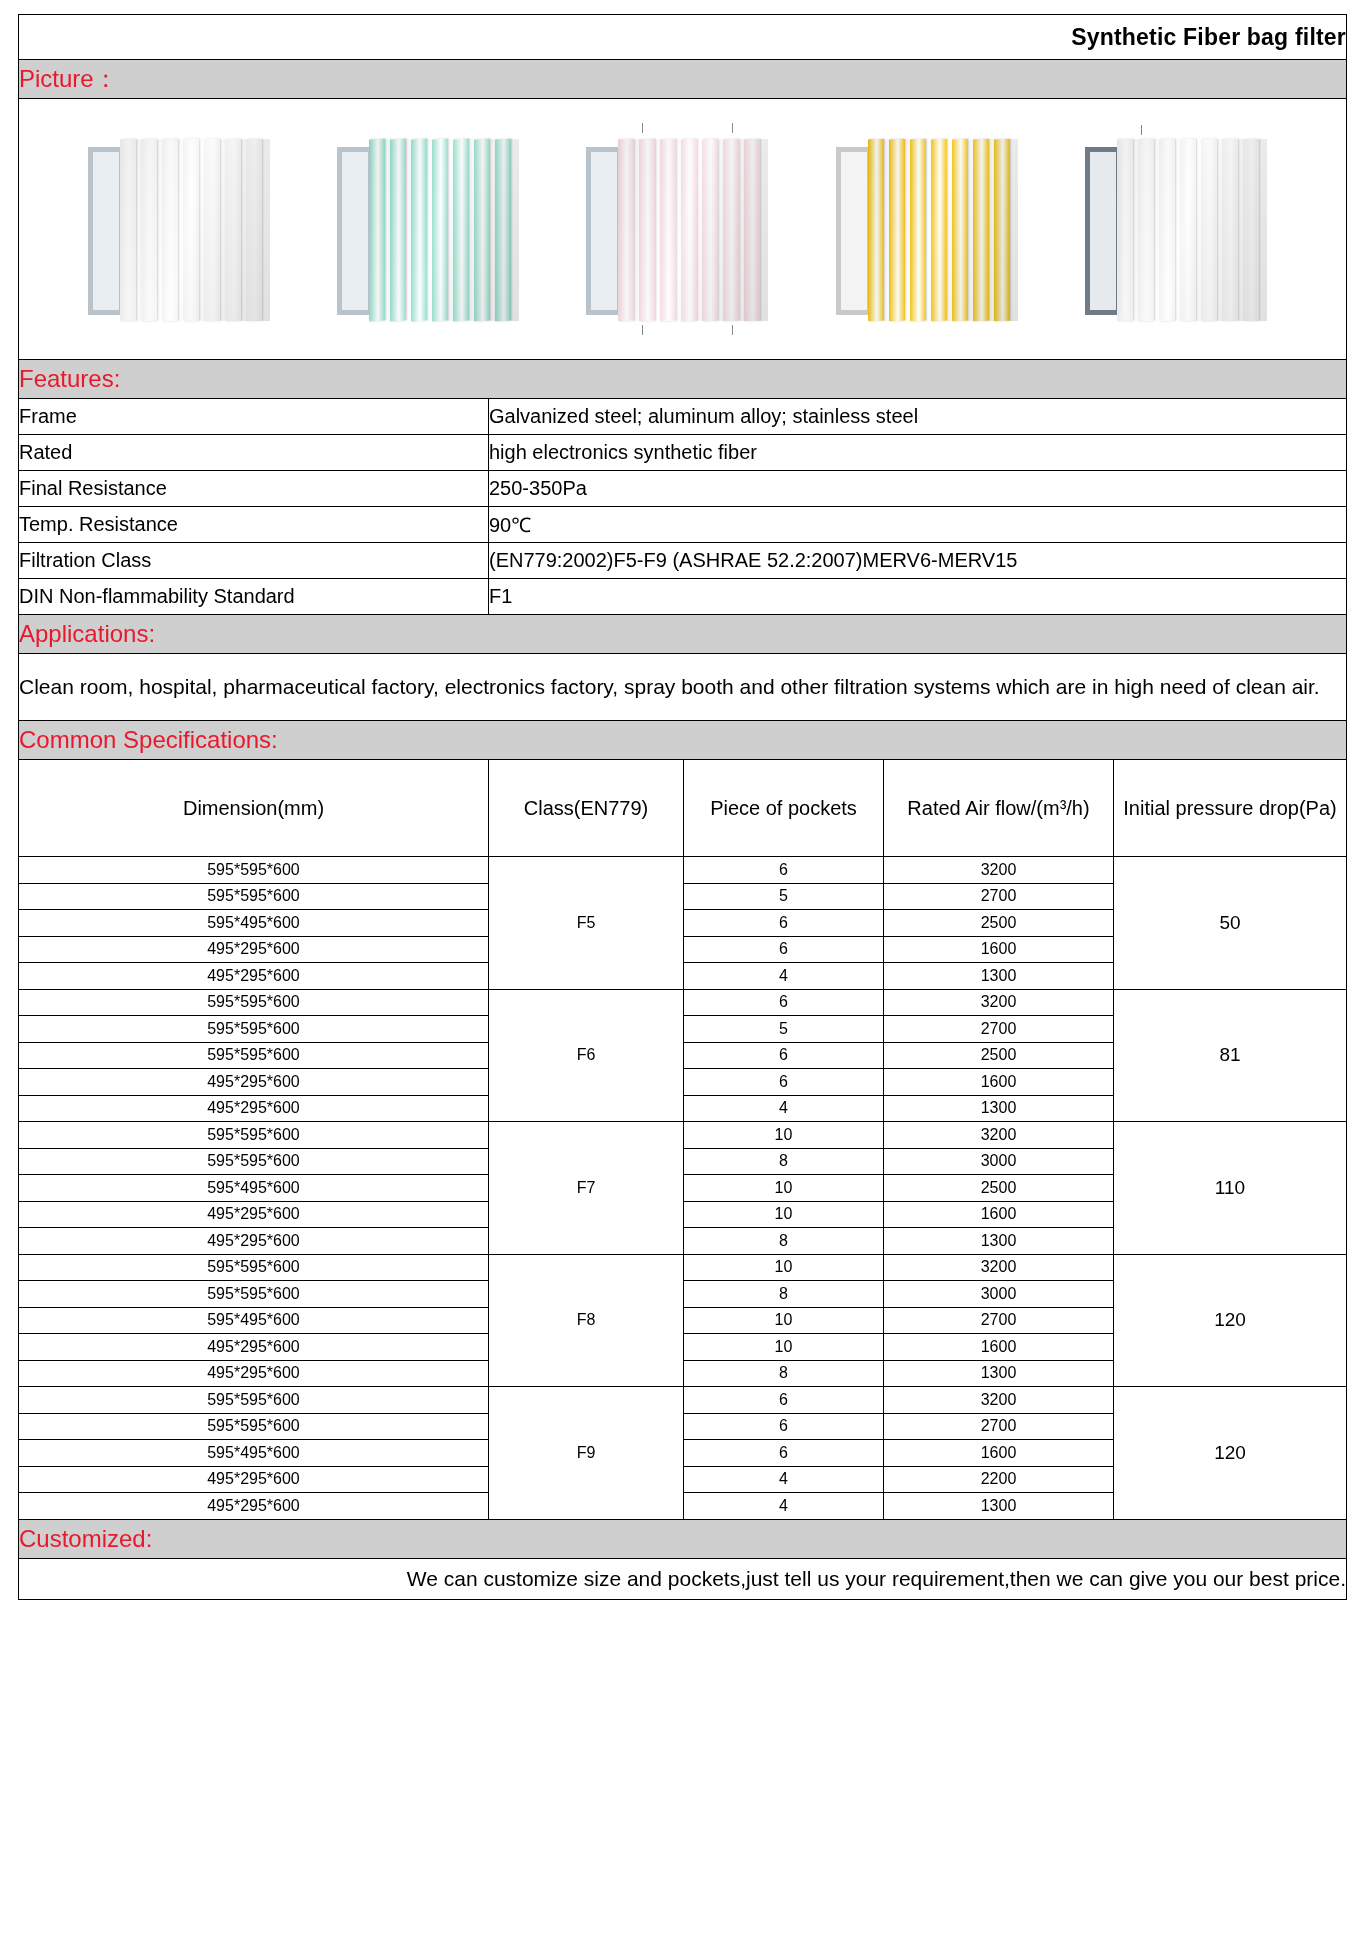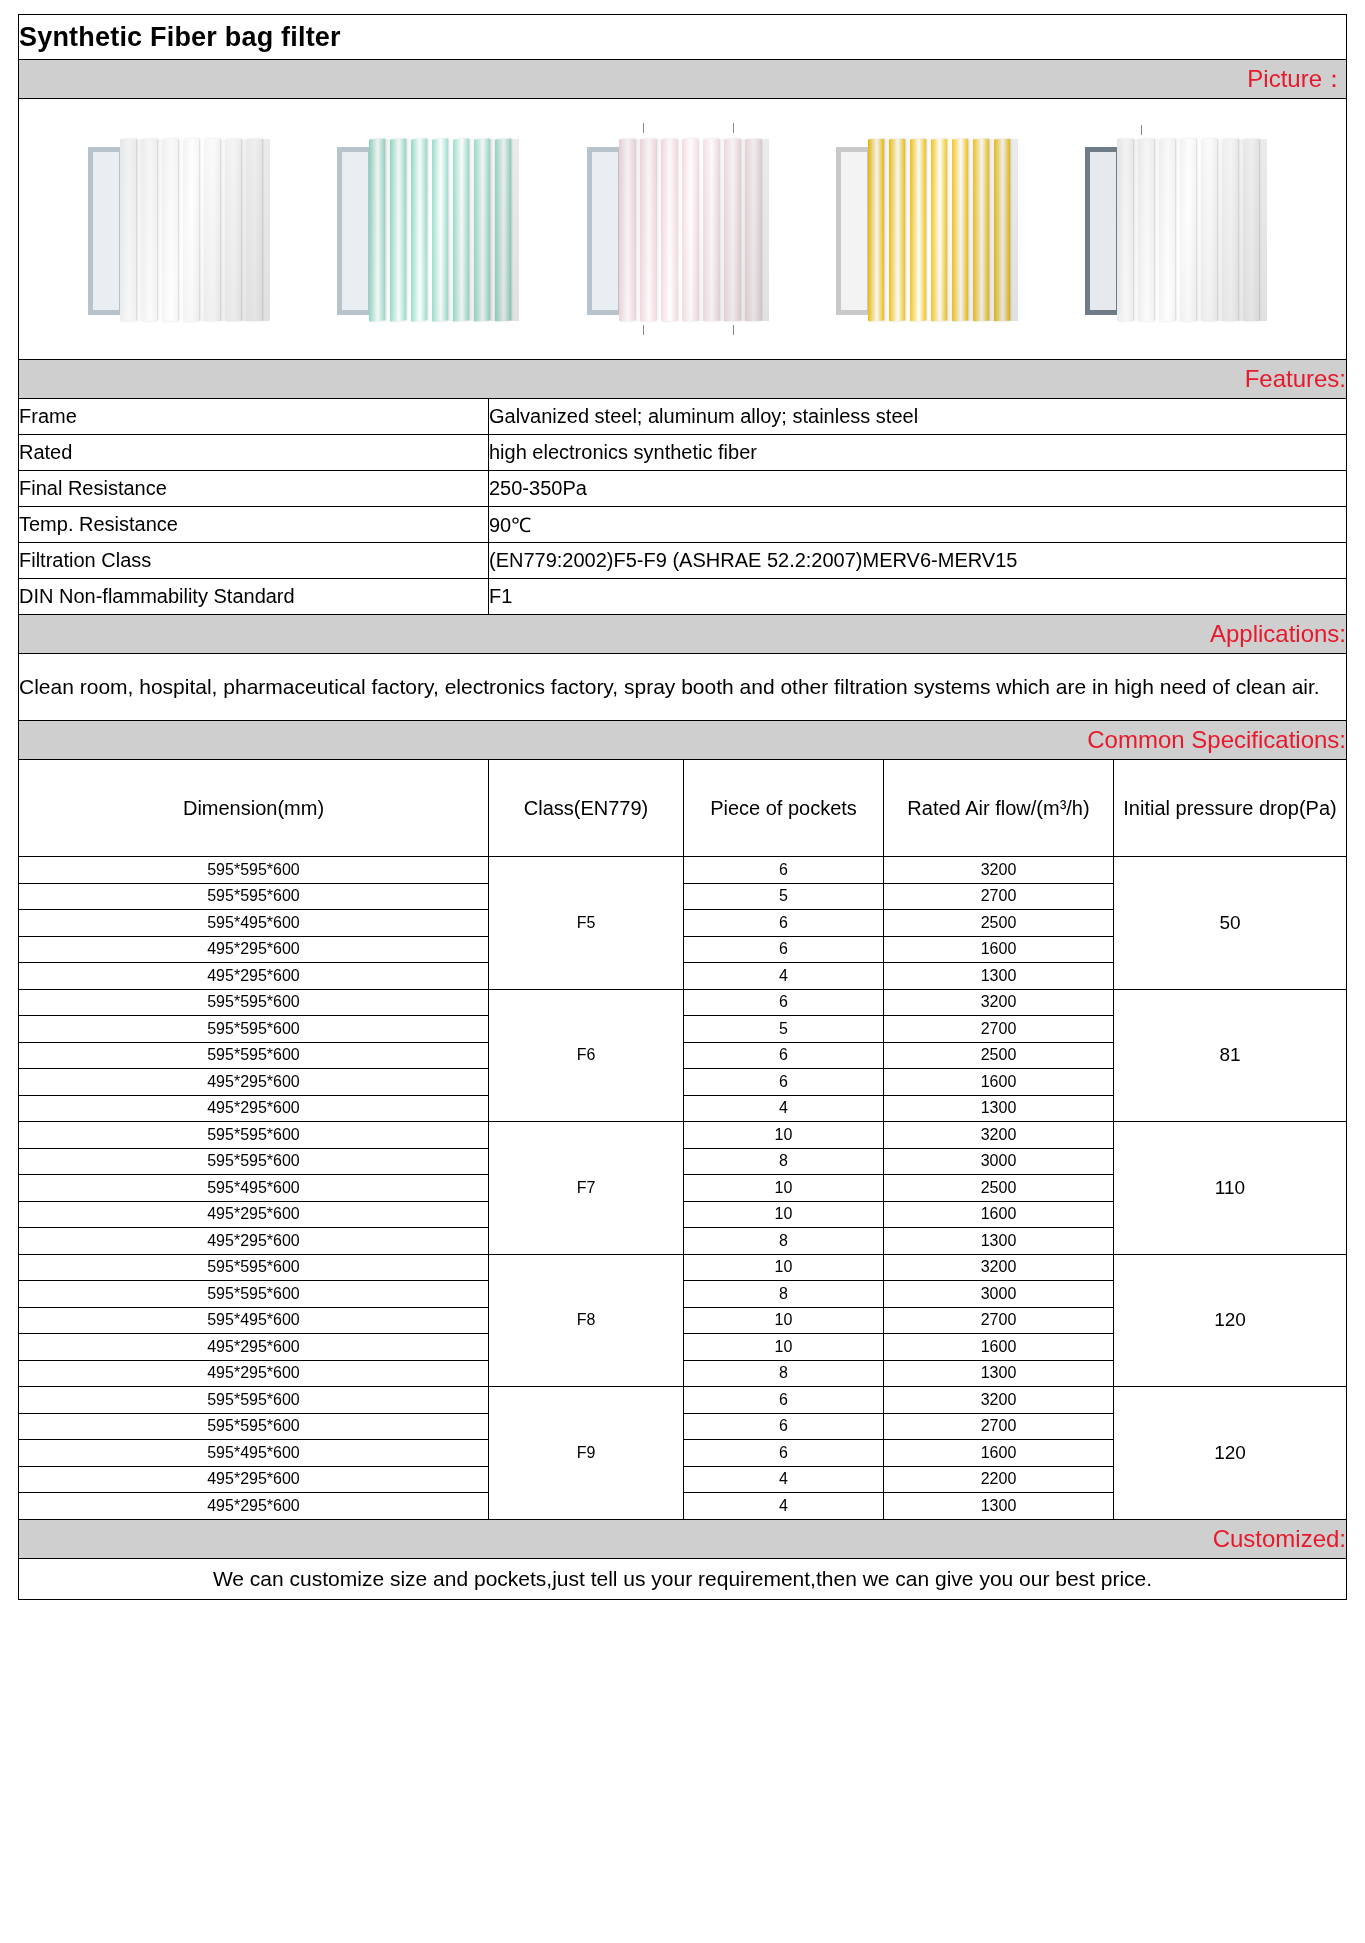--- a/index.html
+++ b/index.html
@@ -23,30 +23,30 @@
     width: 1328px;
     border-collapse: collapse;
     table-layout: fixed;
   }
   table.doc td, table.doc th {
     border: 1px solid #000000;
     padding: 0;
     vertical-align: middle;
   }
   .title-cell {
-    text-align: left;
-    font-size: 27px;
+    text-align: right;
+    font-size: 23px;
     font-weight: bold;
     height: 44px;
     letter-spacing: 0.2px;
   }
   .section-head {
     background: #cfcfcf;
     color: #e8192c;
-    text-align: right;
+    text-align: left;
     font-size: 24px;
     height: 38px;
   }
   .picture-row td {
     height: 260px;
     padding: 6px 0 6px 0;
   }
   .pic-strip {
     display: flex;
     justify-content: space-around;
@@ -119,21 +119,21 @@
     height: 25.5px;
   }
   .spec td.class-cell {
     font-size: 16px;
   }
   .spec td.ipd-cell {
     font-size: 19px;
   }
   .custom-text {
     font-size: 21px;
-    text-align: center;
+    text-align: right;
     height: 40px;
     padding: 2px 6px;
   }
 </style>
 </head>
 <body>
 
 <div class="page">
   <table class="doc">
     <colgroup>

